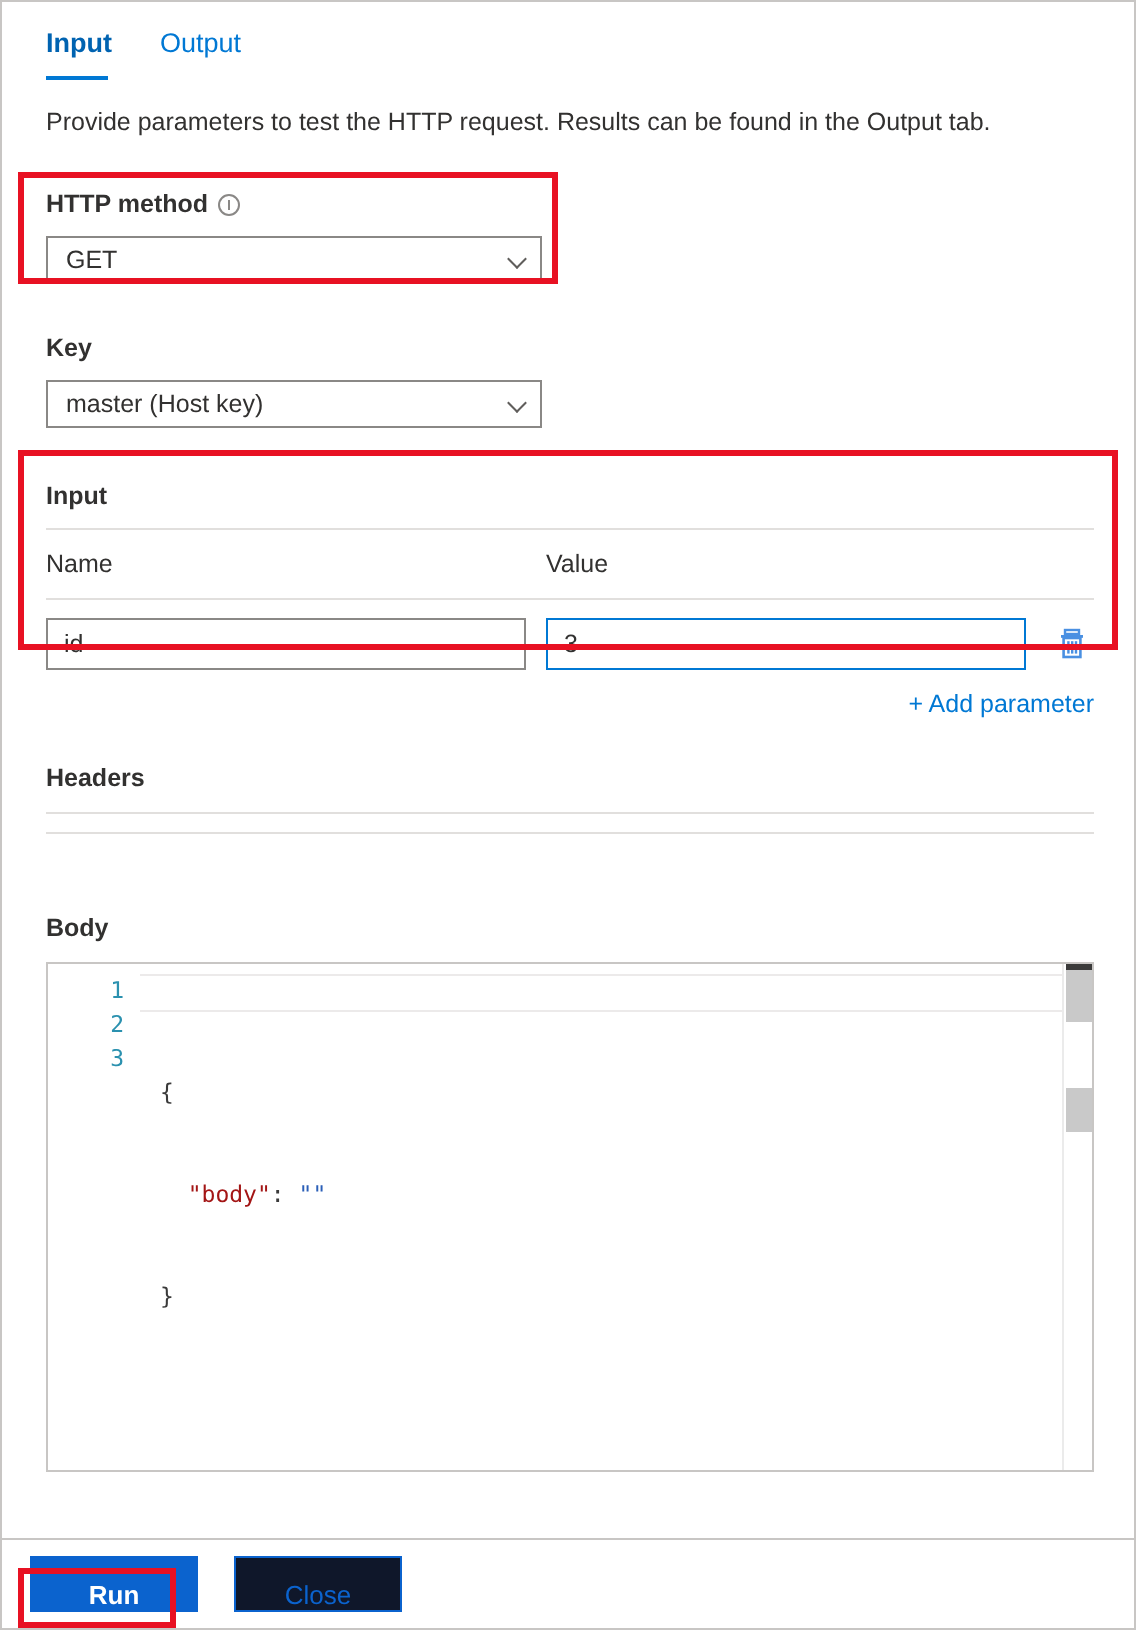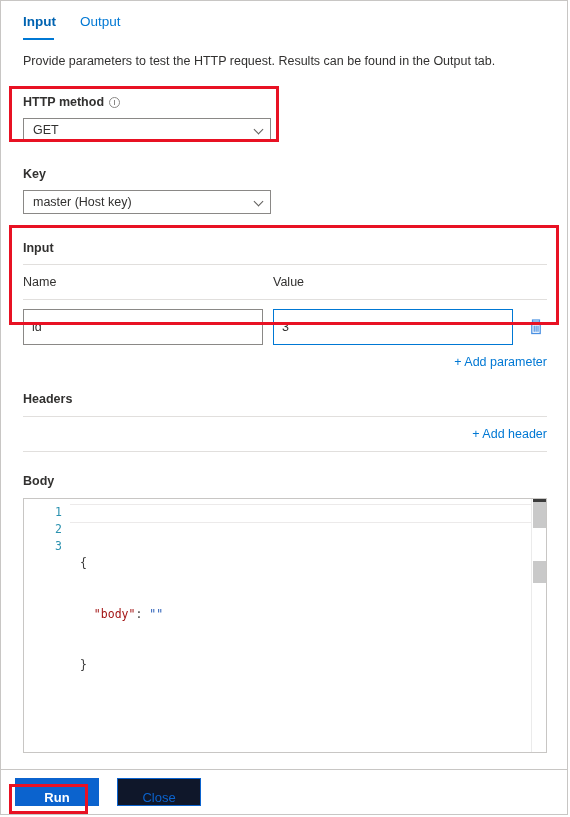--- a/index.html
+++ b/index.html
@@ -149,21 +149,21 @@
     width: 100%;
   }
 
   .col-head {
     font-size: 12.5px;
     color: #323130;
     line-height: 16px;
   }
 
   .txtinput {
-    height: 36px;
+    height: 26px;
     border: 1px solid #8a8886;
     background: #ffffff;
     font-size: 12.5px;
     color: #323130;
     padding: 0 8px;
     box-sizing: border-box;
     display: flex;
     align-items: center;
     font-family: "Liberation Sans", sans-serif;
   }
@@ -367,25 +367,24 @@
           </svg>
         </div>
       </div>
 
       <div class="link" style="margin-top:9px;">+ Add parameter</div>
     </div>
 
     <div style="margin-top:21px;">
       <div class="section-title">Headers</div>
       <div class="hr" style="margin-top:9px;"></div>
-      <div class="link" style="margin-top:9px;">+ Add header</div>
       <div class="hr" style="margin-top:9px;"></div>
     </div>
 
-    <div style="margin-top:21px;">
+    <div style="margin-top:39px;">
       <div class="section-title">Body</div>
       <div class="editor" style="margin-top:9px;height:255px;">
         <div class="editor-inner">
           <div class="gutter">
             <div class="code-line">1</div>
             <div class="code-line">2</div>
             <div class="code-line">3</div>
           </div>
           <div class="codearea">
             <div class="caret-line"></div>

